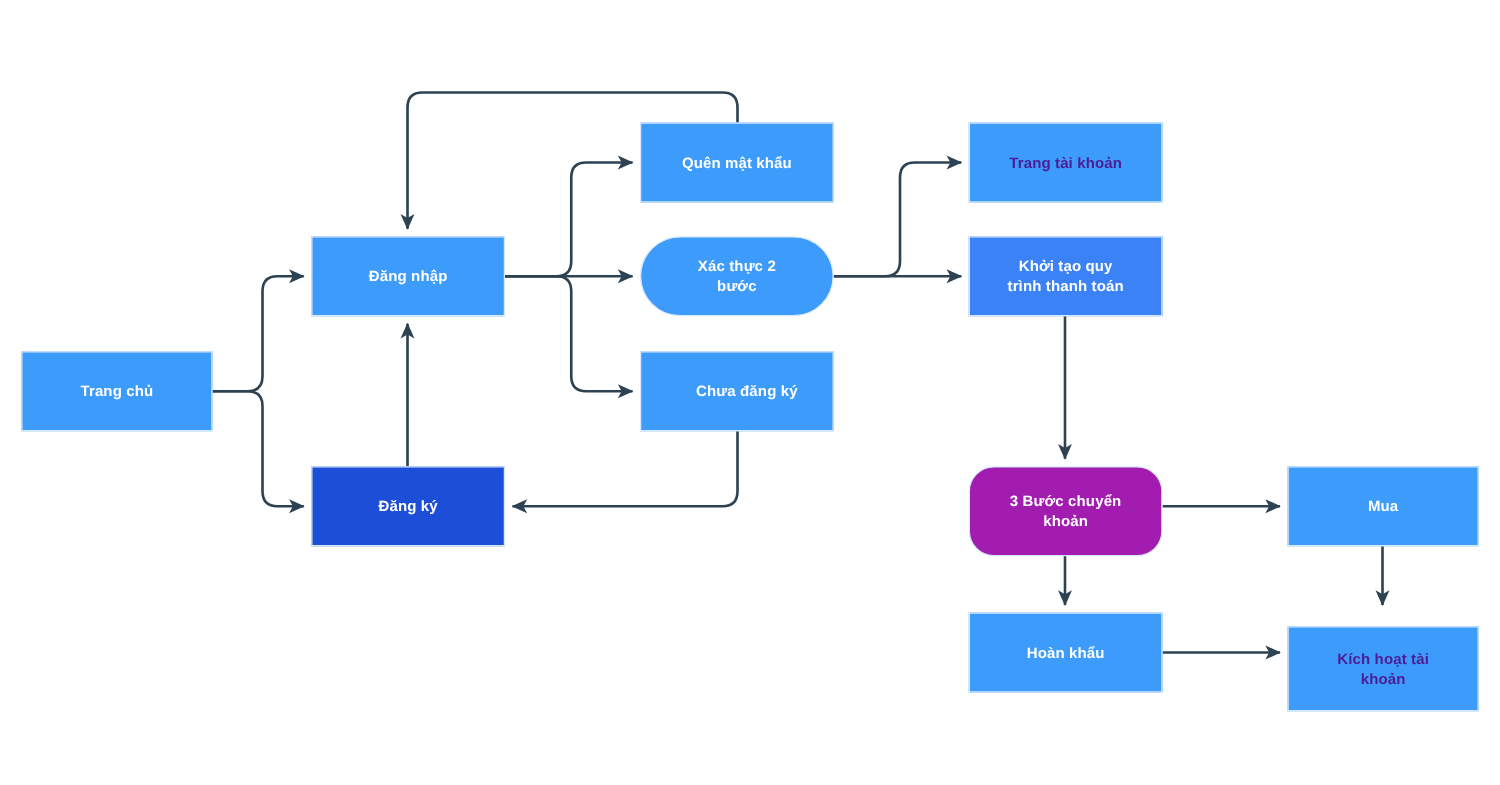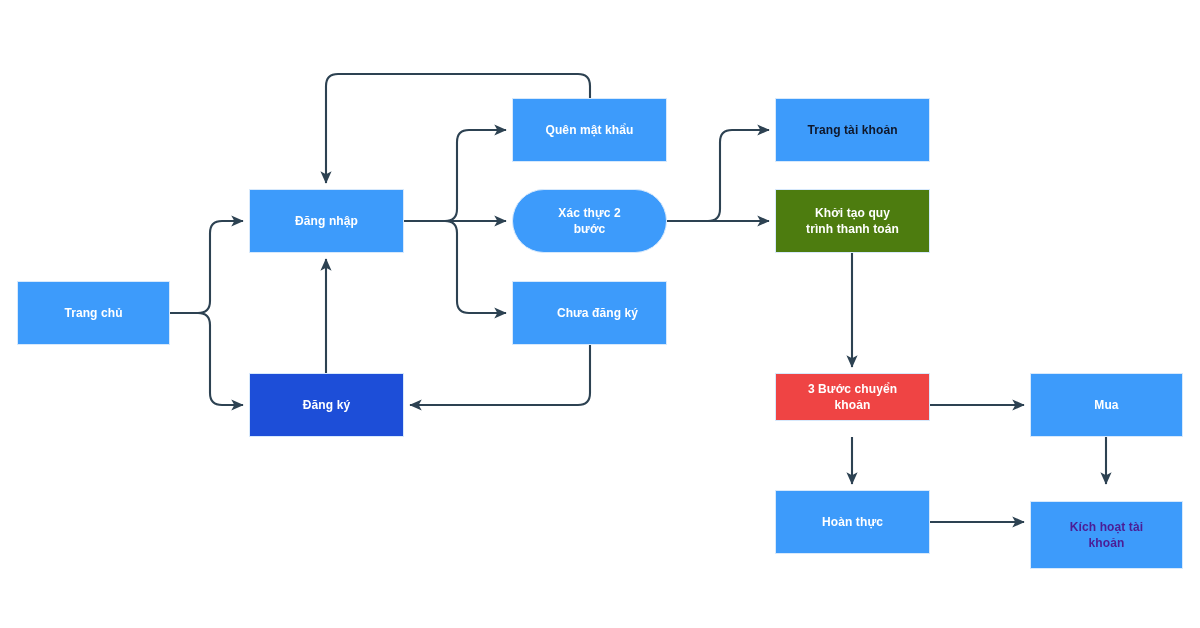--- a/index.html
+++ b/index.html
@@ -83,35 +83,35 @@
       <div class="node" style="left: 512px; top: 98px; width: 155px; height: 64px; background: rgb(61, 155, 251); border-color: rgb(215, 233, 252); color: rgb(255, 255, 255);">
         <span>Quên mật khẩu</span>
       </div>
       <div class="node" style="left: 512px; top: 189px; width: 155px; height: 64px; background: rgb(61, 155, 251); border-color: rgb(215, 233, 252); color: rgb(255, 255, 255); border-radius: 32px;">
         <span>Xác thực 2
 bước</span>
       </div>
       <div class="node" style="left: 512px; top: 281px; width: 155px; height: 64px; background: rgb(61, 155, 251); border-color: rgb(215, 233, 252); color: rgb(255, 255, 255); padding-left: 16px;">
         <span>Chưa đăng ký</span>
       </div>
-      <div class="node" style="left: 775px; top: 98px; width: 155px; height: 64px; background: rgb(61, 155, 251); border-color: rgb(215, 233, 252); color: #0f172a;">
+      <div class="node" style="left: 775px; top: 98px; width: 155px; height: 64px; background: rgb(61, 155, 251); border-color: rgb(215, 233, 252); color: #4c1d95;">
         <span>Trang tài khoản</span>
       </div>
-      <div class="node" style="left: 775px; top: 189px; width: 155px; height: 64px; background: #4d7c0f; border-color: rgb(215, 233, 252); color: rgb(255, 255, 255);">
+      <div class="node" style="left: 775px; top: 189px; width: 155px; height: 64px; background: #3b82f6; border-color: rgb(215, 233, 252); color: rgb(255, 255, 255);">
         <span>Khởi tạo quy
 trình thanh toán</span>
       </div>
-      <div class="node" style="left: 775px; top: 373px; width: 155px; height: 48px; background: #ef4444; border-color: rgb(215, 233, 252); color: rgb(255, 255, 255);">
+      <div class="node" style="left: 775px; top: 373px; width: 155px; height: 72px; background: #a21caf; border-color: rgb(215, 233, 252); color: rgb(255, 255, 255); border-radius: 20px;">
         <span>3 Bước chuyển
 khoản</span>
       </div>
       <div class="node" style="left: 1030px; top: 373px; width: 153px; height: 64px; background: rgb(61, 155, 251); border-color: rgb(215, 233, 252); color: rgb(255, 255, 255);">
         <span>Mua</span>
       </div>
       <div class="node" style="left: 775px; top: 490px; width: 155px; height: 64px; background: rgb(61, 155, 251); border-color: rgb(215, 233, 252); color: rgb(255, 255, 255);">
-        <span>Hoàn thực</span>
+        <span>Hoàn khẩu</span>
       </div>
       <div class="node" style="left: 1030px; top: 490px; width: 153px; height: 68px; background: rgb(61, 155, 251); border-color: rgb(215, 233, 252); color: #4c1d95; margin-top: 11px;">
         <span>Kích hoạt tài
 khoản</span>
       </div>
     </div>
 </div>
 
 </body></html>

